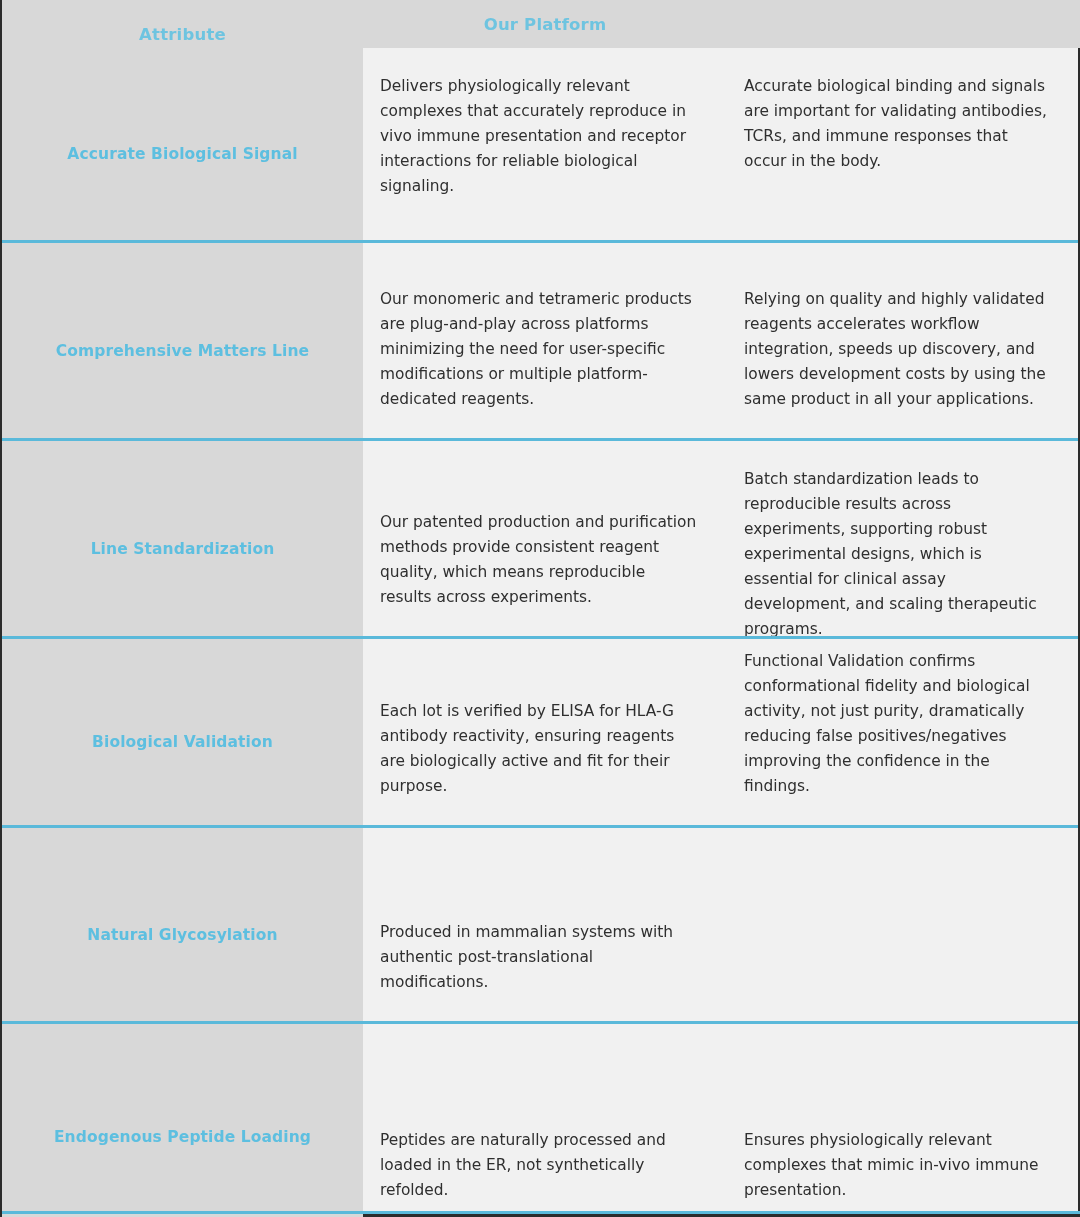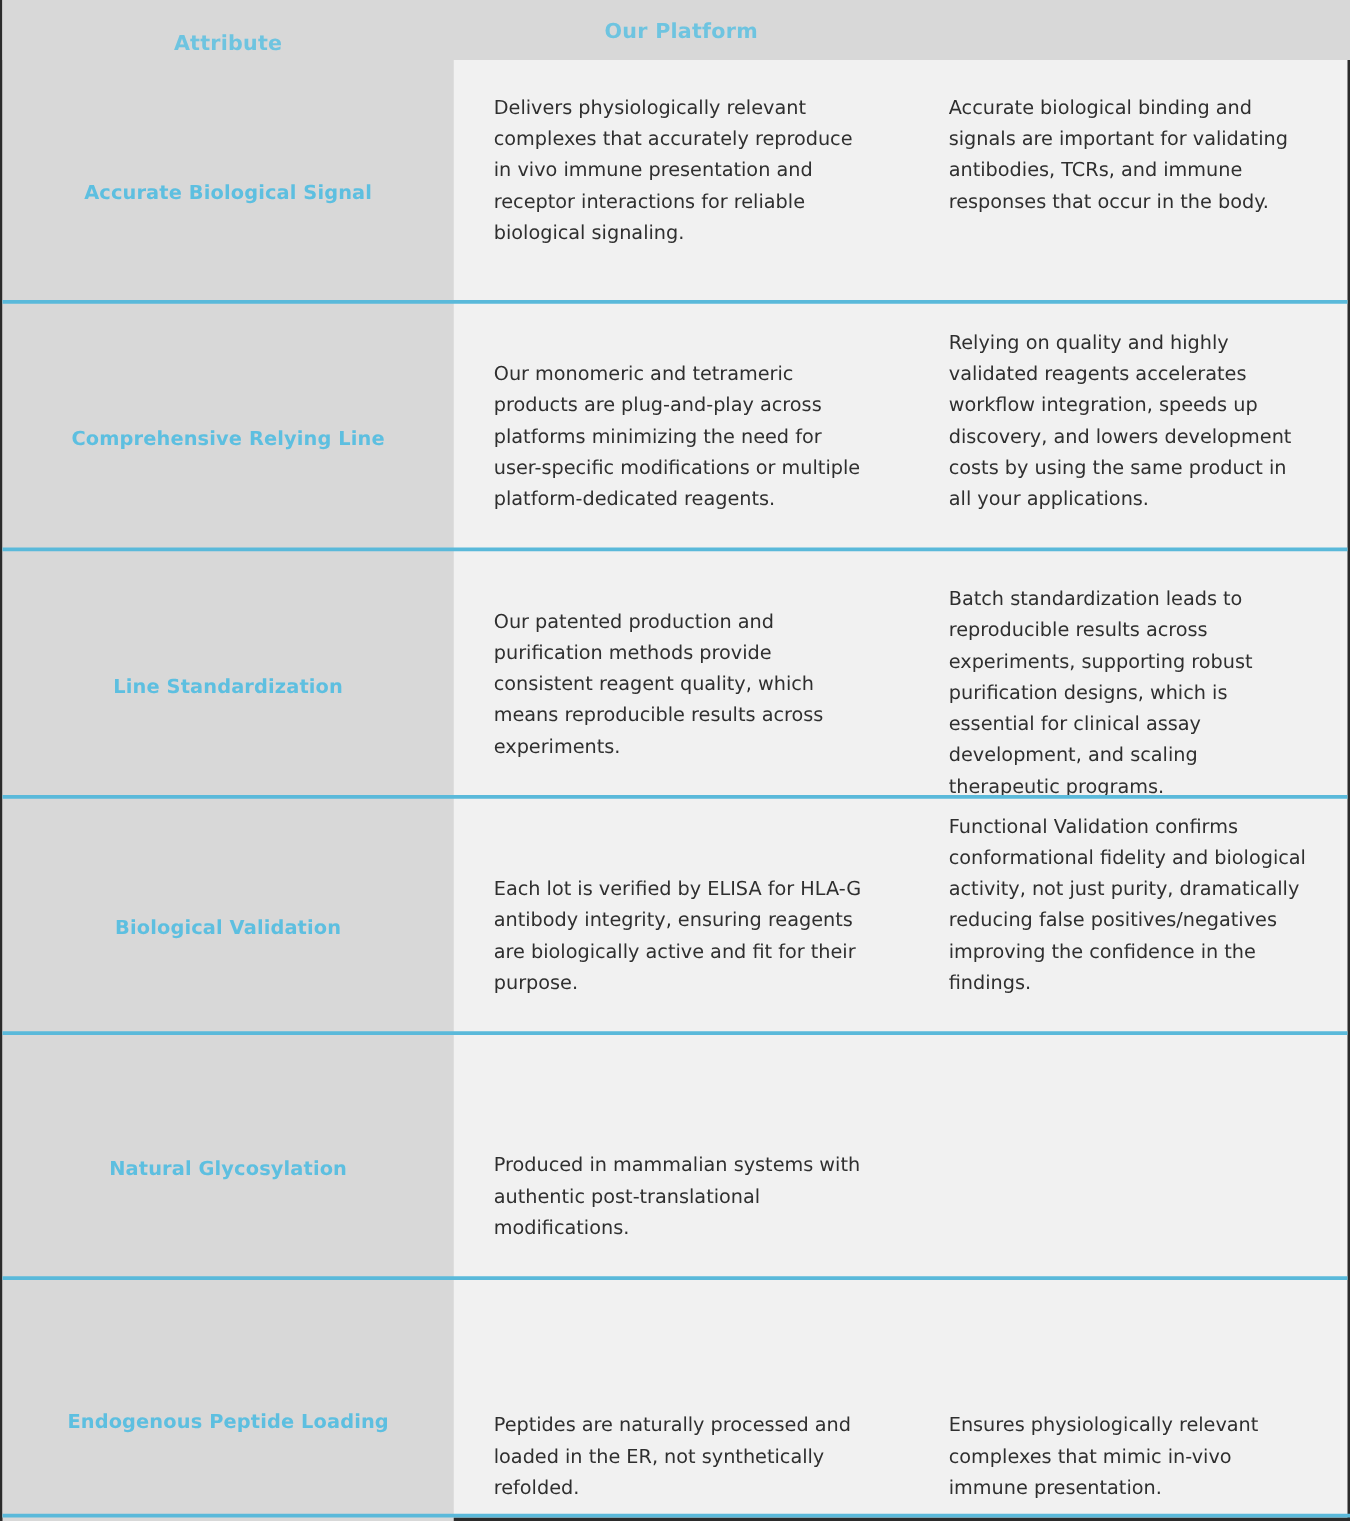--- a/index.html
+++ b/index.html
@@ -86,21 +86,21 @@
     align-items: center;
     justify-content: center;
     padding: 0 26px;
     color: #5dbfe0;
     font-size: 15.5px;
     font-weight: bold;
     text-align: center;
     letter-spacing: 0.1px;
   }
   .cell-body {
-    padding: 26px 28px 26px 32px;
+    padding: 26px 28px 26px 17px;
     color: #2f2f2f;
     font-size: 15.4px;
     line-height: 1.62;
     display: flex;
     align-items: flex-start;
   }
   .cell-body.vcenter { align-items: flex-end; }
   .cell-body p { margin: 0; }
 
   
@@ -140,43 +140,43 @@
       <div class="cell cell-attr col-attr">Accurate Biological Signal</div>
       <div class="cell cell-body col-plat">
           <p>Delivers physiologically relevant complexes that accurately reproduce in vivo immune presentation and receptor interactions for reliable biological signaling.</p>
         </div>
       <div class="cell cell-body col-why">
           <p>Accurate biological binding and signals are important for validating antibodies, TCRs, and immune responses that occur in the body.</p>
         </div>
     </div>
 
     <div class="row r2">
-      <div class="cell cell-attr col-attr">Comprehensive Relying Line</div>
+      <div class="cell cell-attr col-attr">Comprehensive Matters Line</div>
       <div class="cell cell-body col-plat vcenter">
           <p>Our monomeric and tetrameric products are plug-and-play across platforms minimizing the need for user-specific modifications or multiple platform-dedicated reagents.</p>
         </div>
       <div class="cell cell-body col-why vcenter">
           <p>Relying on quality and highly validated reagents accelerates workflow integration, speeds up discovery, and lowers development costs by using the same product in all your applications.</p>
         </div>
     </div>
 
     <div class="row r3">
       <div class="cell cell-attr col-attr">Line Standardization</div>
       <div class="cell cell-body col-plat vcenter">
           <p>Our patented production and purification methods provide consistent reagent quality, which means reproducible results across experiments.</p>
         </div>
       <div class="cell cell-body col-why">
-          <p>Batch standardization leads to reproducible results across experiments, supporting robust purification designs, which is essential for clinical assay development, and scaling therapeutic programs.</p>
+          <p>Batch standardization leads to reproducible results across experiments, supporting robust experimental designs, which is essential for clinical assay development, and scaling therapeutic programs.</p>
         </div>
     </div>
 
     <div class="row r4">
       <div class="cell cell-attr col-attr">Biological Validation</div>
       <div class="cell cell-body col-plat vcenter">
-          <p>Each lot is verified by ELISA for HLA-G antibody integrity, ensuring reagents are biologically active and fit for their purpose.</p>
+          <p>Each lot is verified by ELISA for HLA-G antibody reactivity, ensuring reagents are biologically active and fit for their purpose.</p>
         </div>
       <div class="cell cell-body col-why vcenter">
           <p>Functional Validation confirms conformational fidelity and biological activity, not just purity, dramatically reducing false positives/negatives improving the confidence in the findings.</p>
         </div>
     </div>
 
     <div class="row r5">
       <div class="cell cell-attr col-attr">Natural Glycosylation</div>
       <div class="cell cell-body col-plat vcenter">
           <p>Produced in mammalian systems with authentic post-translational modifications.</p>

